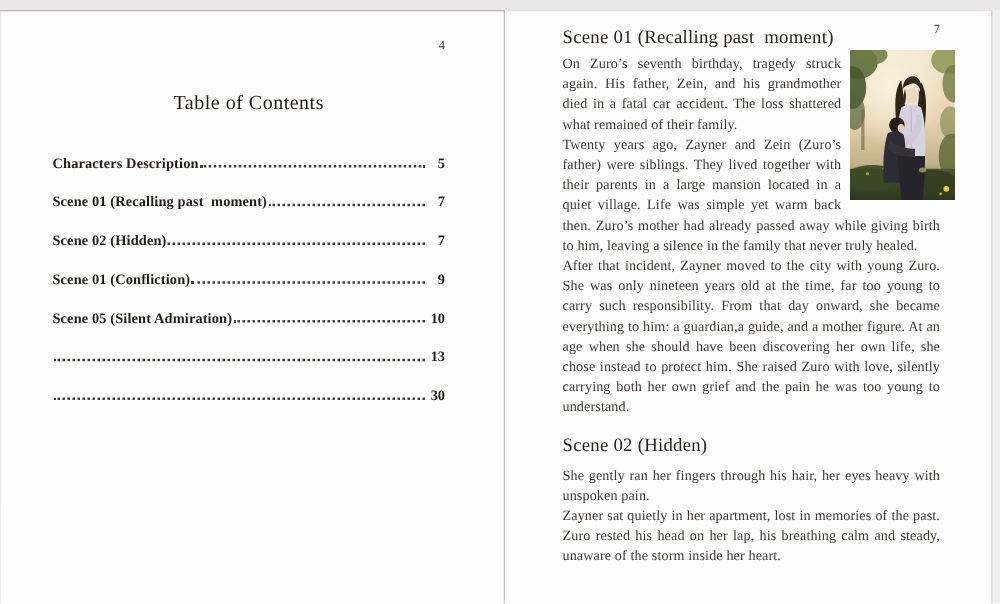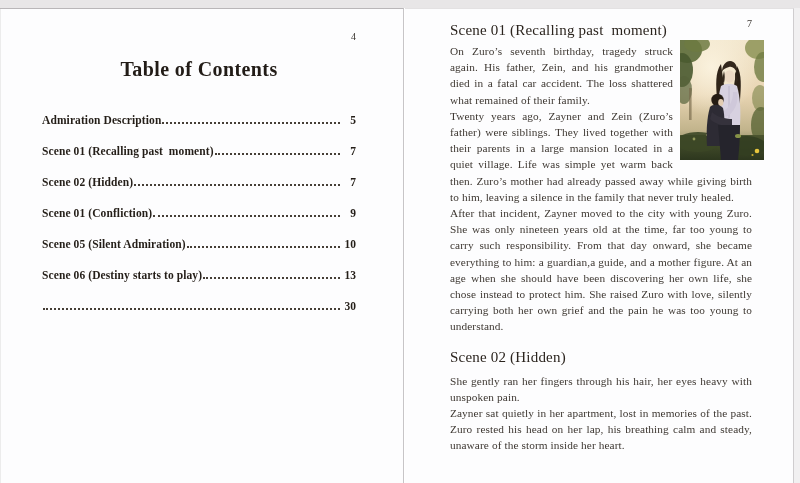--- a/index.html
+++ b/index.html
@@ -52,25 +52,25 @@
 
   .pnum {
     position: absolute;
     font-size: 10px;
     color: #3d3833;
   }
   .pnum-left { top: 22px; right: 47px; }
   .pnum-right { top: 9px; right: 41px; }
 
   .toc-title {
-    margin-top: 49px;
+    margin-top: 65px;
     padding: 0 47px 0 42px;
     text-align: center;
-    font-size: 20px;
-    font-weight: bold;
+    font-size: 16px;
+    font-weight: normal;
     letter-spacing: 0.4px;
     color: #221c17;
   }
 
   .toc-list {
     margin-top: 33px;
     padding: 0 47px 0 42px;
   }
 
   .toc-entry {
@@ -141,21 +141,21 @@
 
   <div class="chrome-strip"></div>
   <div class="edge-strip-right"></div>
 
   <div class="page page-left">
     <div class="pnum pnum-left">4</div>
     <h1 class="toc-title">Table of Contents</h1>
 
     <div class="toc-list">
       <div class="toc-entry">
-        <span class="toc-label">Admiration Description</span>
+        <span class="toc-label">Characters Description</span>
         <span class="toc-leader"></span>
         <span class="toc-pagenum">5</span>
       </div>
       <div class="toc-entry">
         <span class="toc-label">Scene 01 (Recalling past  moment)</span>
         <span class="toc-leader"></span>
         <span class="toc-pagenum">7</span>
       </div>
       <div class="toc-entry">
         <span class="toc-label">Scene 02 (Hidden)</span>
@@ -166,21 +166,20 @@
         <span class="toc-label">Scene 01 (Confliction)</span>
         <span class="toc-leader"></span>
         <span class="toc-pagenum">9</span>
       </div>
       <div class="toc-entry">
         <span class="toc-label">Scene 05 (Silent Admiration)</span>
         <span class="toc-leader"></span>
         <span class="toc-pagenum">10</span>
       </div>
       <div class="toc-entry">
-        <span class="toc-label">Scene 06 (Destiny starts to play)</span>
         <span class="toc-leader"></span>
         <span class="toc-pagenum">13</span>
       </div>
       <div class="toc-entry">
         <span class="toc-leader"></span>
         <span class="toc-pagenum">30</span>
       </div>
     </div>
   </div>
 

